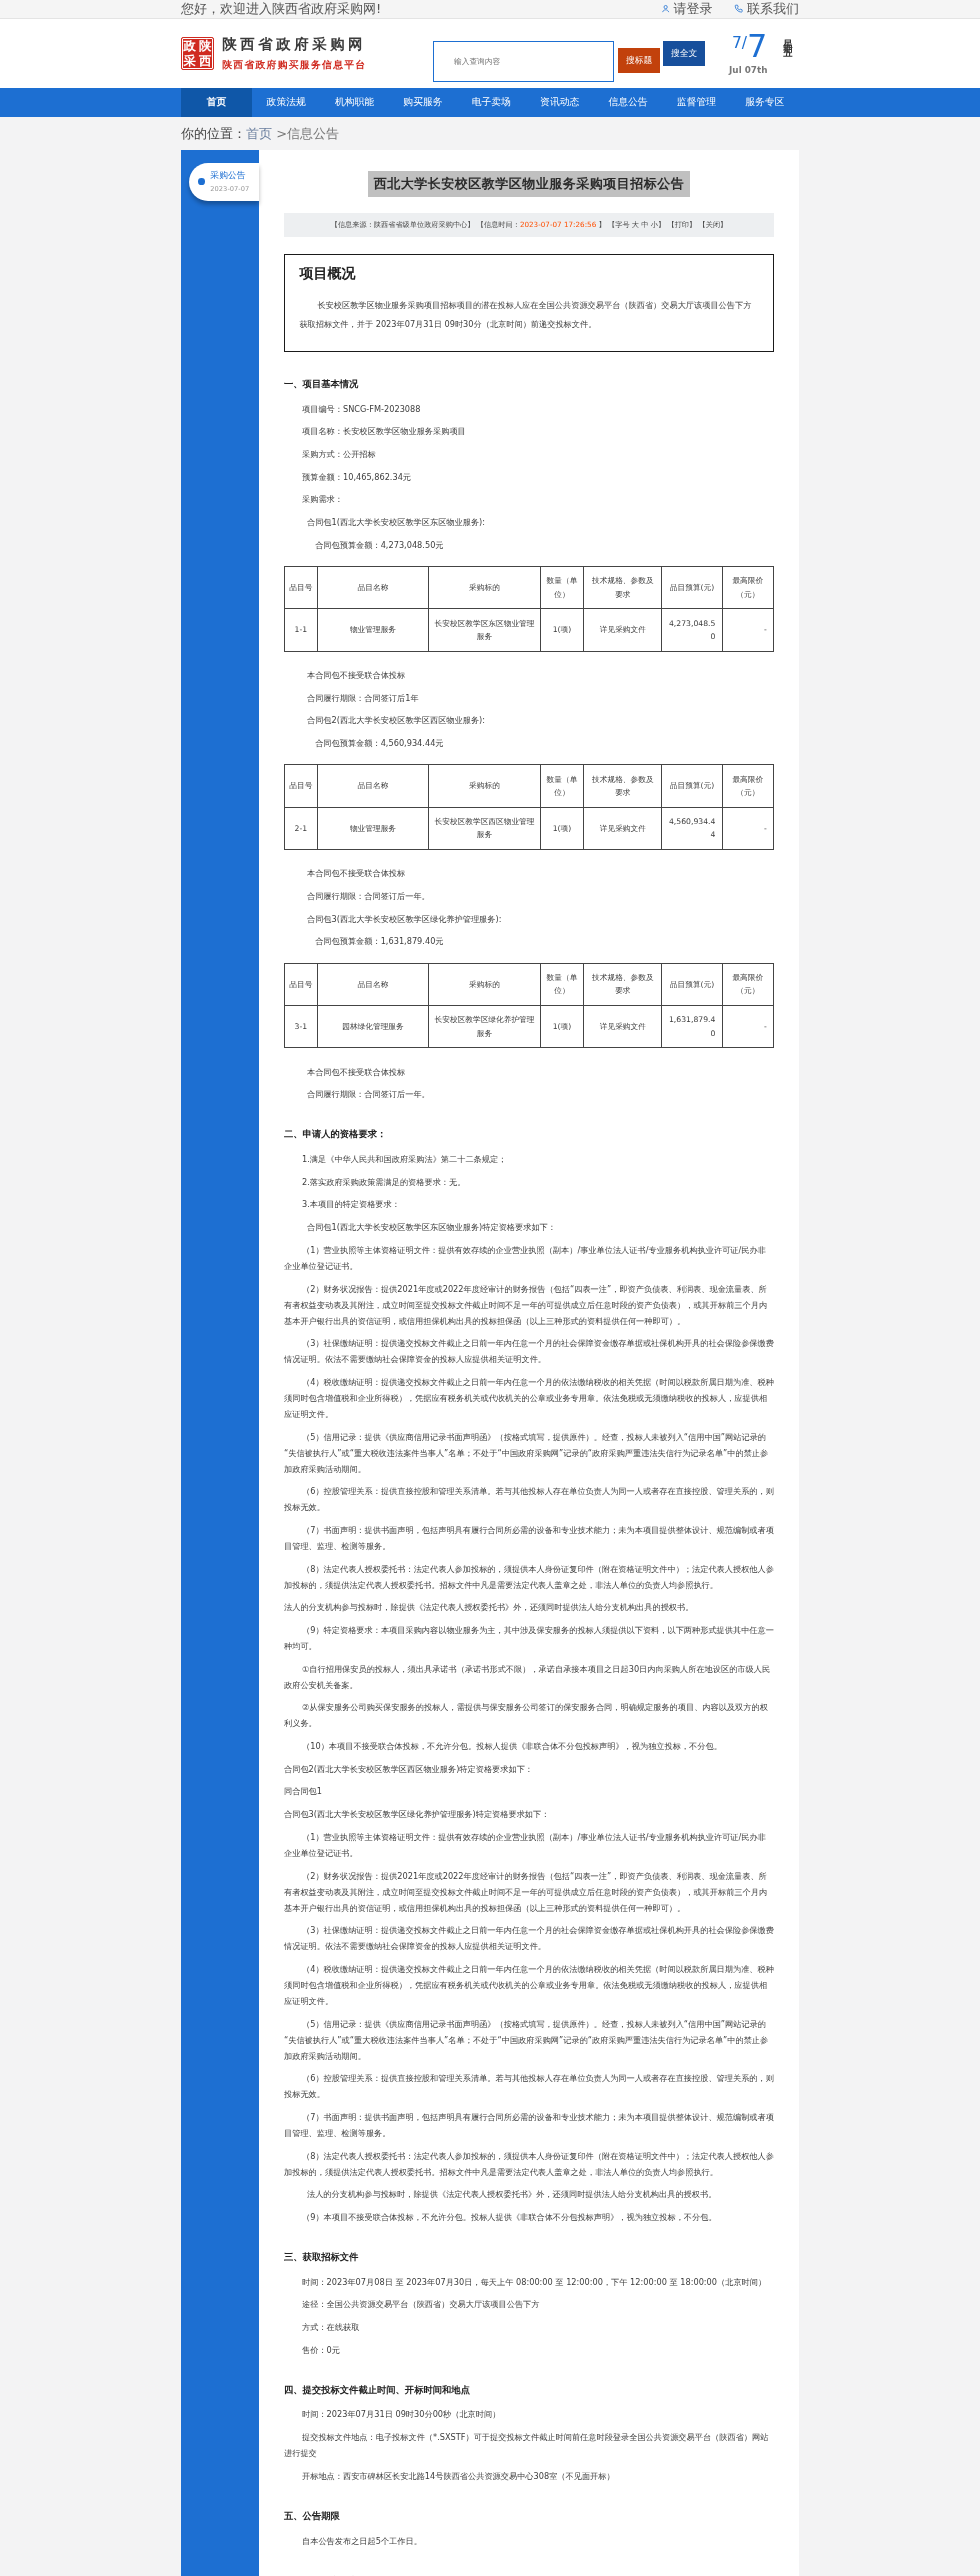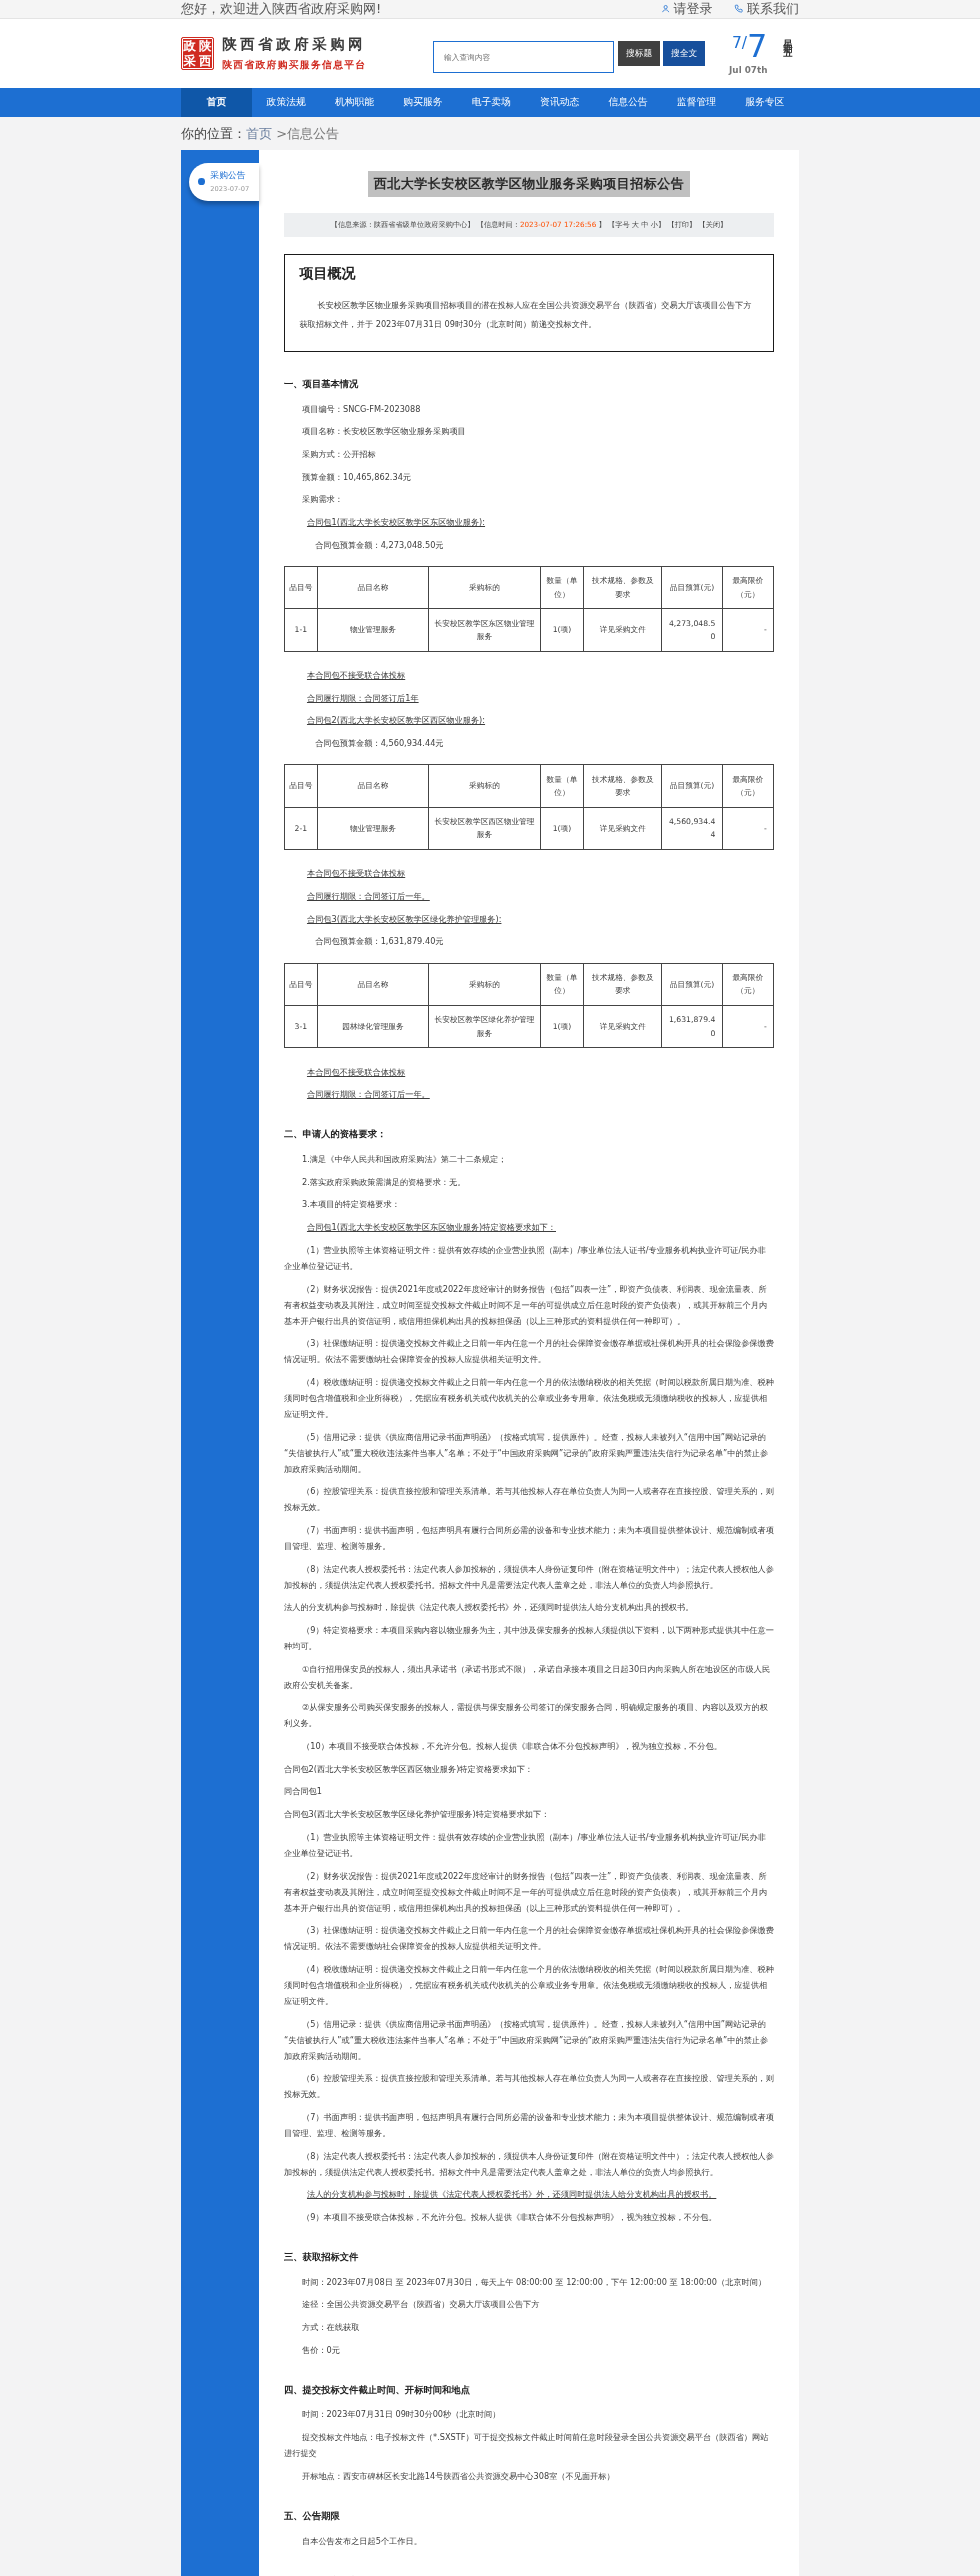--- a/index.html
+++ b/index.html
@@ -16,23 +16,23 @@
   
   .header { height:69px; background:#fff; }
   .header-inner { display:flex; align-items:center; height:100%; position:relative; }
   .logo { display:flex; align-items:center; gap:8.2px; cursor:pointer; }
   .seal { width:33px; height:33px; background:#d02a20; border:1px solid #d02a20; border-radius:2.1px;
           display:grid; grid-template-columns:1fr 1fr; box-shadow:inset 0 0 0 1px #fff; }
   .seal span { color:#fff; font-size:12.4px; font-weight:bold; display:flex; align-items:center; justify-content:center; line-height:1; }
   .site-name { font-size:14.4px; font-weight:bold; color:#3a3a3a; letter-spacing:3.6px; }
   .site-sub { font-size:9.8px; font-weight:bold; color:#d02a20; letter-spacing:1.3px; margin-top:4.1px; }
   .search { position:absolute; left:252px; top:22px; display:flex; }
-  .search input { width:181px; height:32px; border:1px solid #1d6fd2; padding:0 10px; font-size:7.7px; color:#333; outline:none; background:#fff; }
+  .search input { width:181px; height:41px; border:1px solid #1d6fd2; padding:0 20px; font-size:7.7px; color:#333; outline:none; background:#fff; }
   .search button { width:42px; height:25px; border:0; color:#fff; font-size:8.8px; cursor:pointer; }
-  .btn-title { background:#404040; margin-left:4.1px; }
+  .btn-title { background:#c2410c; margin-left:4.1px;margin-top:7px; }
   .btn-full { background:#174f9c; margin-left:3.1px; }
   .datebox { position:absolute; right:5.2px; top:11.3px; display:flex; align-items:flex-start; gap:13.4px; }
   .d-num { color:#1d6fd2; font-weight:normal; line-height:1; text-align:right; }
   .d-small { font-size:15.5px; vertical-align:9.3px; }
   .d-big { font-size:32px; }
   .d-en { font-size:8.8px; font-weight:bold; color:#777; margin-top:3.1px; text-align:center; }
   .d-week { writing-mode:vertical-rl; font-size:9.3px; color:#333; letter-spacing:4.6px; margin-top:2.1px; font-weight:bold; }
 
   
   .nav { background:#1d6fd2; height:29px; }
@@ -62,21 +62,21 @@
   .meta .act { cursor:pointer; }
 
   .overview { border:0.5px solid #1a1a1a; margin-top:17.5px; padding:10.3px 14.4px 17.5px; }
   .ov-title { font-size:14px; font-weight:bold; color:#222; }
   .ov-text { margin-top:13px; font-size:8.2px; line-height:18.5px; text-indent:2.2em; }
 
   
   .sec-h { font-size:9.3px; font-weight:bold; color:#222; margin:23px 0 8.2px; line-height:17.5px; }
   .para { font-size:8.2px; line-height:16px; margin:6.7px 0; text-indent:2.2em; }
   .para.noind { text-indent:0; }
-  .para.ind3 { text-indent:2.8em;text-decoration:underline; }
+  .para.ind3 { text-indent:2.8em; }
   .para.ind4 { text-indent:3.8em; }
   .para.bold { font-weight:bold; color:#222; }
   table.data-table { border-collapse:collapse; width:100%; margin:13.4px 0 15.5px; table-layout:fixed; }
   table.data-table th, table.data-table td { border:0.5px solid #444; font-size:7.7px; font-weight:400; color:#3d3d3d;
        text-align:center; padding:7.2px 4.1px; line-height:13.4px; word-break:break-all; }
   table.data-table td.num { text-align:right; padding-right:6.2px; }
 </style>
 </head>
 <body>
 

